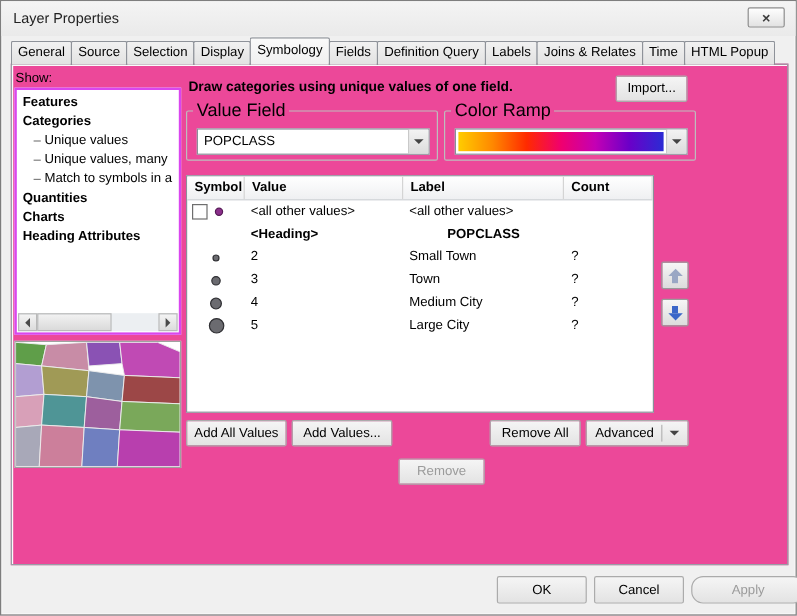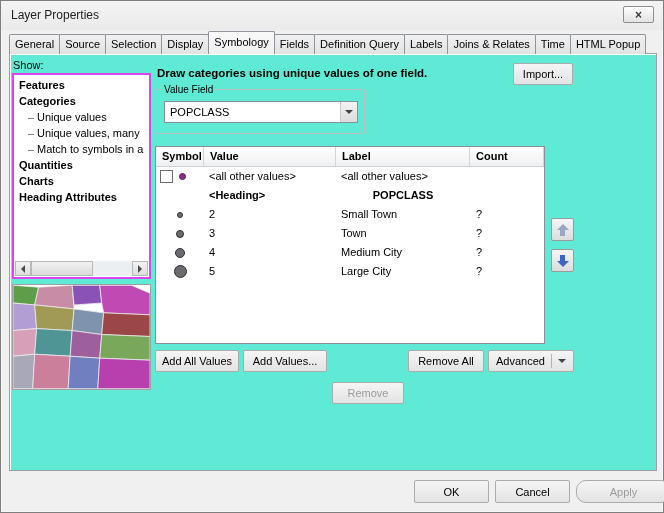--- a/index.html
+++ b/index.html
@@ -22,21 +22,21 @@
 
   
   .tabs { position:absolute; left:8px; top:30px; height:23px; display:flex; align-items:flex-end; z-index:2;justify-content:center; }
   .tab { height:20px; line-height:19px; padding:0 5px; white-space:nowrap;
          border:1px solid #8e9299; border-bottom:none;
          border-top-left-radius:2px; border-top-right-radius:2px;
          background:linear-gradient(#f1f1f1,#e2e2e2); margin-right:-1px; z-index:2; }
   .tab.active { height:23px; line-height:21px; background:linear-gradient(#fafafa,#f0f0f0); z-index:4; }
 
   .tab-page { position:absolute; left:8px; top:52px; width:648px; height:418px;
-              border:1px solid #9a9ea6; background:#5eead4;
+              border:1px solid #9a9ea6; background:#ec4899;
               box-shadow: inset 1px 1px 0 #fbfbfb; z-index:1; }
 
   
   .show-label { position:absolute; left:3px; top:5px; }
   .listbox { position:absolute; left:2px; top:19px; width:139px; height:206px;
              background:#fff; border:2px solid #d946ef; overflow:hidden; }
   .show-item { height:16px; line-height:16px; padding-left:5px; white-space:nowrap; }
   .show-item.cat { font-weight:bold; }
   .show-item.sub { padding-left:14px; }
   .show-item.sub::before { content:""; display:inline-block; width:6px; height:1px;
@@ -58,21 +58,21 @@
 
   
   .desc { position:absolute; left:147px; top:13px; font-weight:bold; font-size:11.5px; }
   .btn { position:absolute; height:22px; border:1px solid #ababab; border-radius:2px;
          background:linear-gradient(#f5f5f5,#e3e3e3); font-family:"Liberation Sans",sans-serif;
          font-size:11px; color:#000; text-align:center; cursor:default; }
   .btn.disabled { color:#9b9b9b; }
   .import { left:503px; top:9px; width:60px; }
 
   fieldset.gb { position:absolute; border:1px solid #bdbdbd; border-radius:2px; }
-  fieldset.gb legend { font-size:10px; padding:0 3px; margin-left:5px; }
+  fieldset.gb legend { font-size:15px; padding:0 3px; margin-left:5px; }
   .gb-value { left:145px; top:30px; width:210px; height:50px; }
   .gb-ramp  { left:360px; top:30px; width:210px; height:50px; }
   .combo { position:absolute; left:8px; top:6px; width:194px; height:22px;
            background:#fff; border:1px solid #8a8f99; display:flex; align-items:stretch; }
   .combo-text { flex:1; line-height:20px; padding-left:5px; white-space:nowrap; overflow:hidden; }
   .combo-arrow { width:17px; border-left:1px solid #c9c9c9;
                  background:linear-gradient(#f3f3f3,#dcdcdc);
                  display:flex; align-items:center; justify-content:center; }
   .tri-down { width:0; height:0; border-left:4px solid transparent; border-right:4px solid transparent; border-top:4px solid #444; }
   .ramp { flex:1; margin:2px; }
@@ -206,20 +206,29 @@
     <fieldset class="gb gb-value">
       <legend>Value Field</legend>
       <div class="combo">
         <span class="combo-text">POPCLASS</span>
         <span class="combo-arrow">
             <i class="tri-down"></i>
           </span>
       </div>
     </fieldset>
 
+    <fieldset class="gb gb-ramp">
+      <legend>Color Ramp</legend>
+      <div class="combo">
+        <span class="ramp" style="background: linear-gradient(to right, rgb(255, 204, 0), rgb(255, 136, 0), rgb(255, 42, 0), rgb(240, 0, 110), rgb(196, 0, 180), rgb(106, 0, 200), rgb(43, 43, 212));"></span>
+        <span class="combo-arrow">
+            <i class="tri-down"></i>
+          </span>
+      </div>
+    </fieldset>
 
     <div class="val-table">
       <div class="thead">
         <div class="th c-sym">Symbol</div>
         <div class="th c-val">Value</div>
         <div class="th c-lab">Label</div>
         <div class="th c-cnt">Count</div>
       </div>
 
       <div class="trow">

